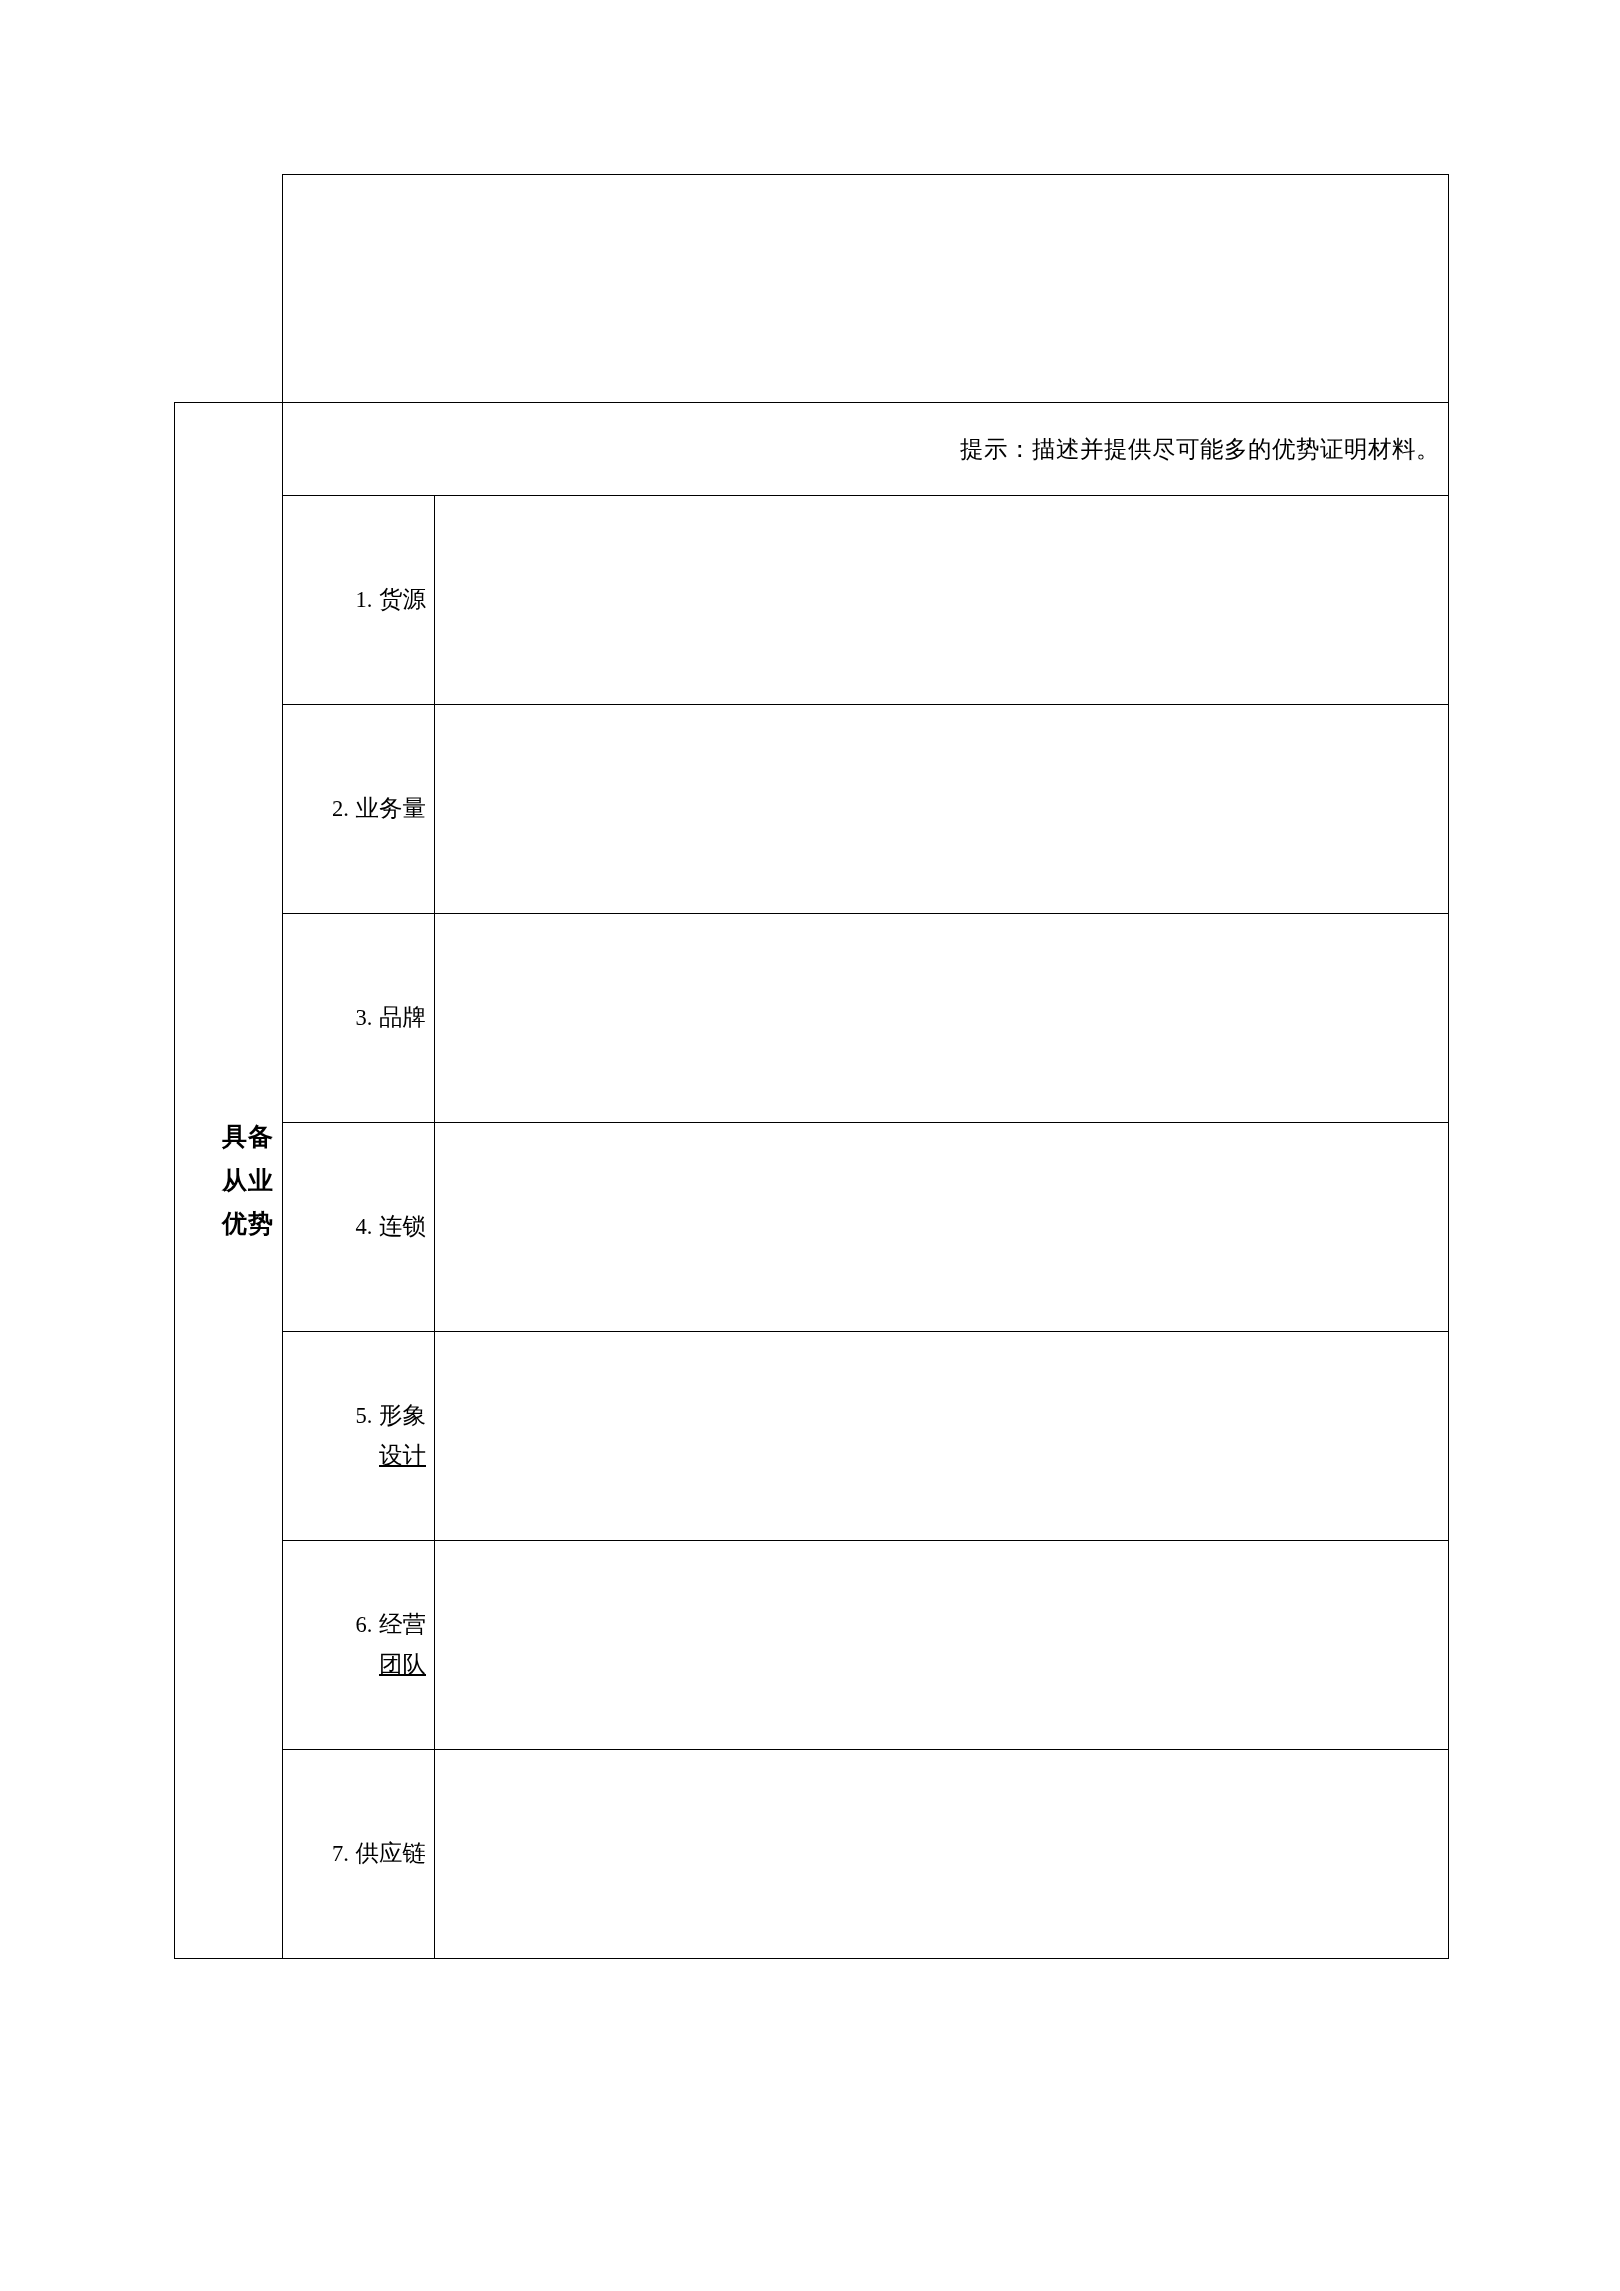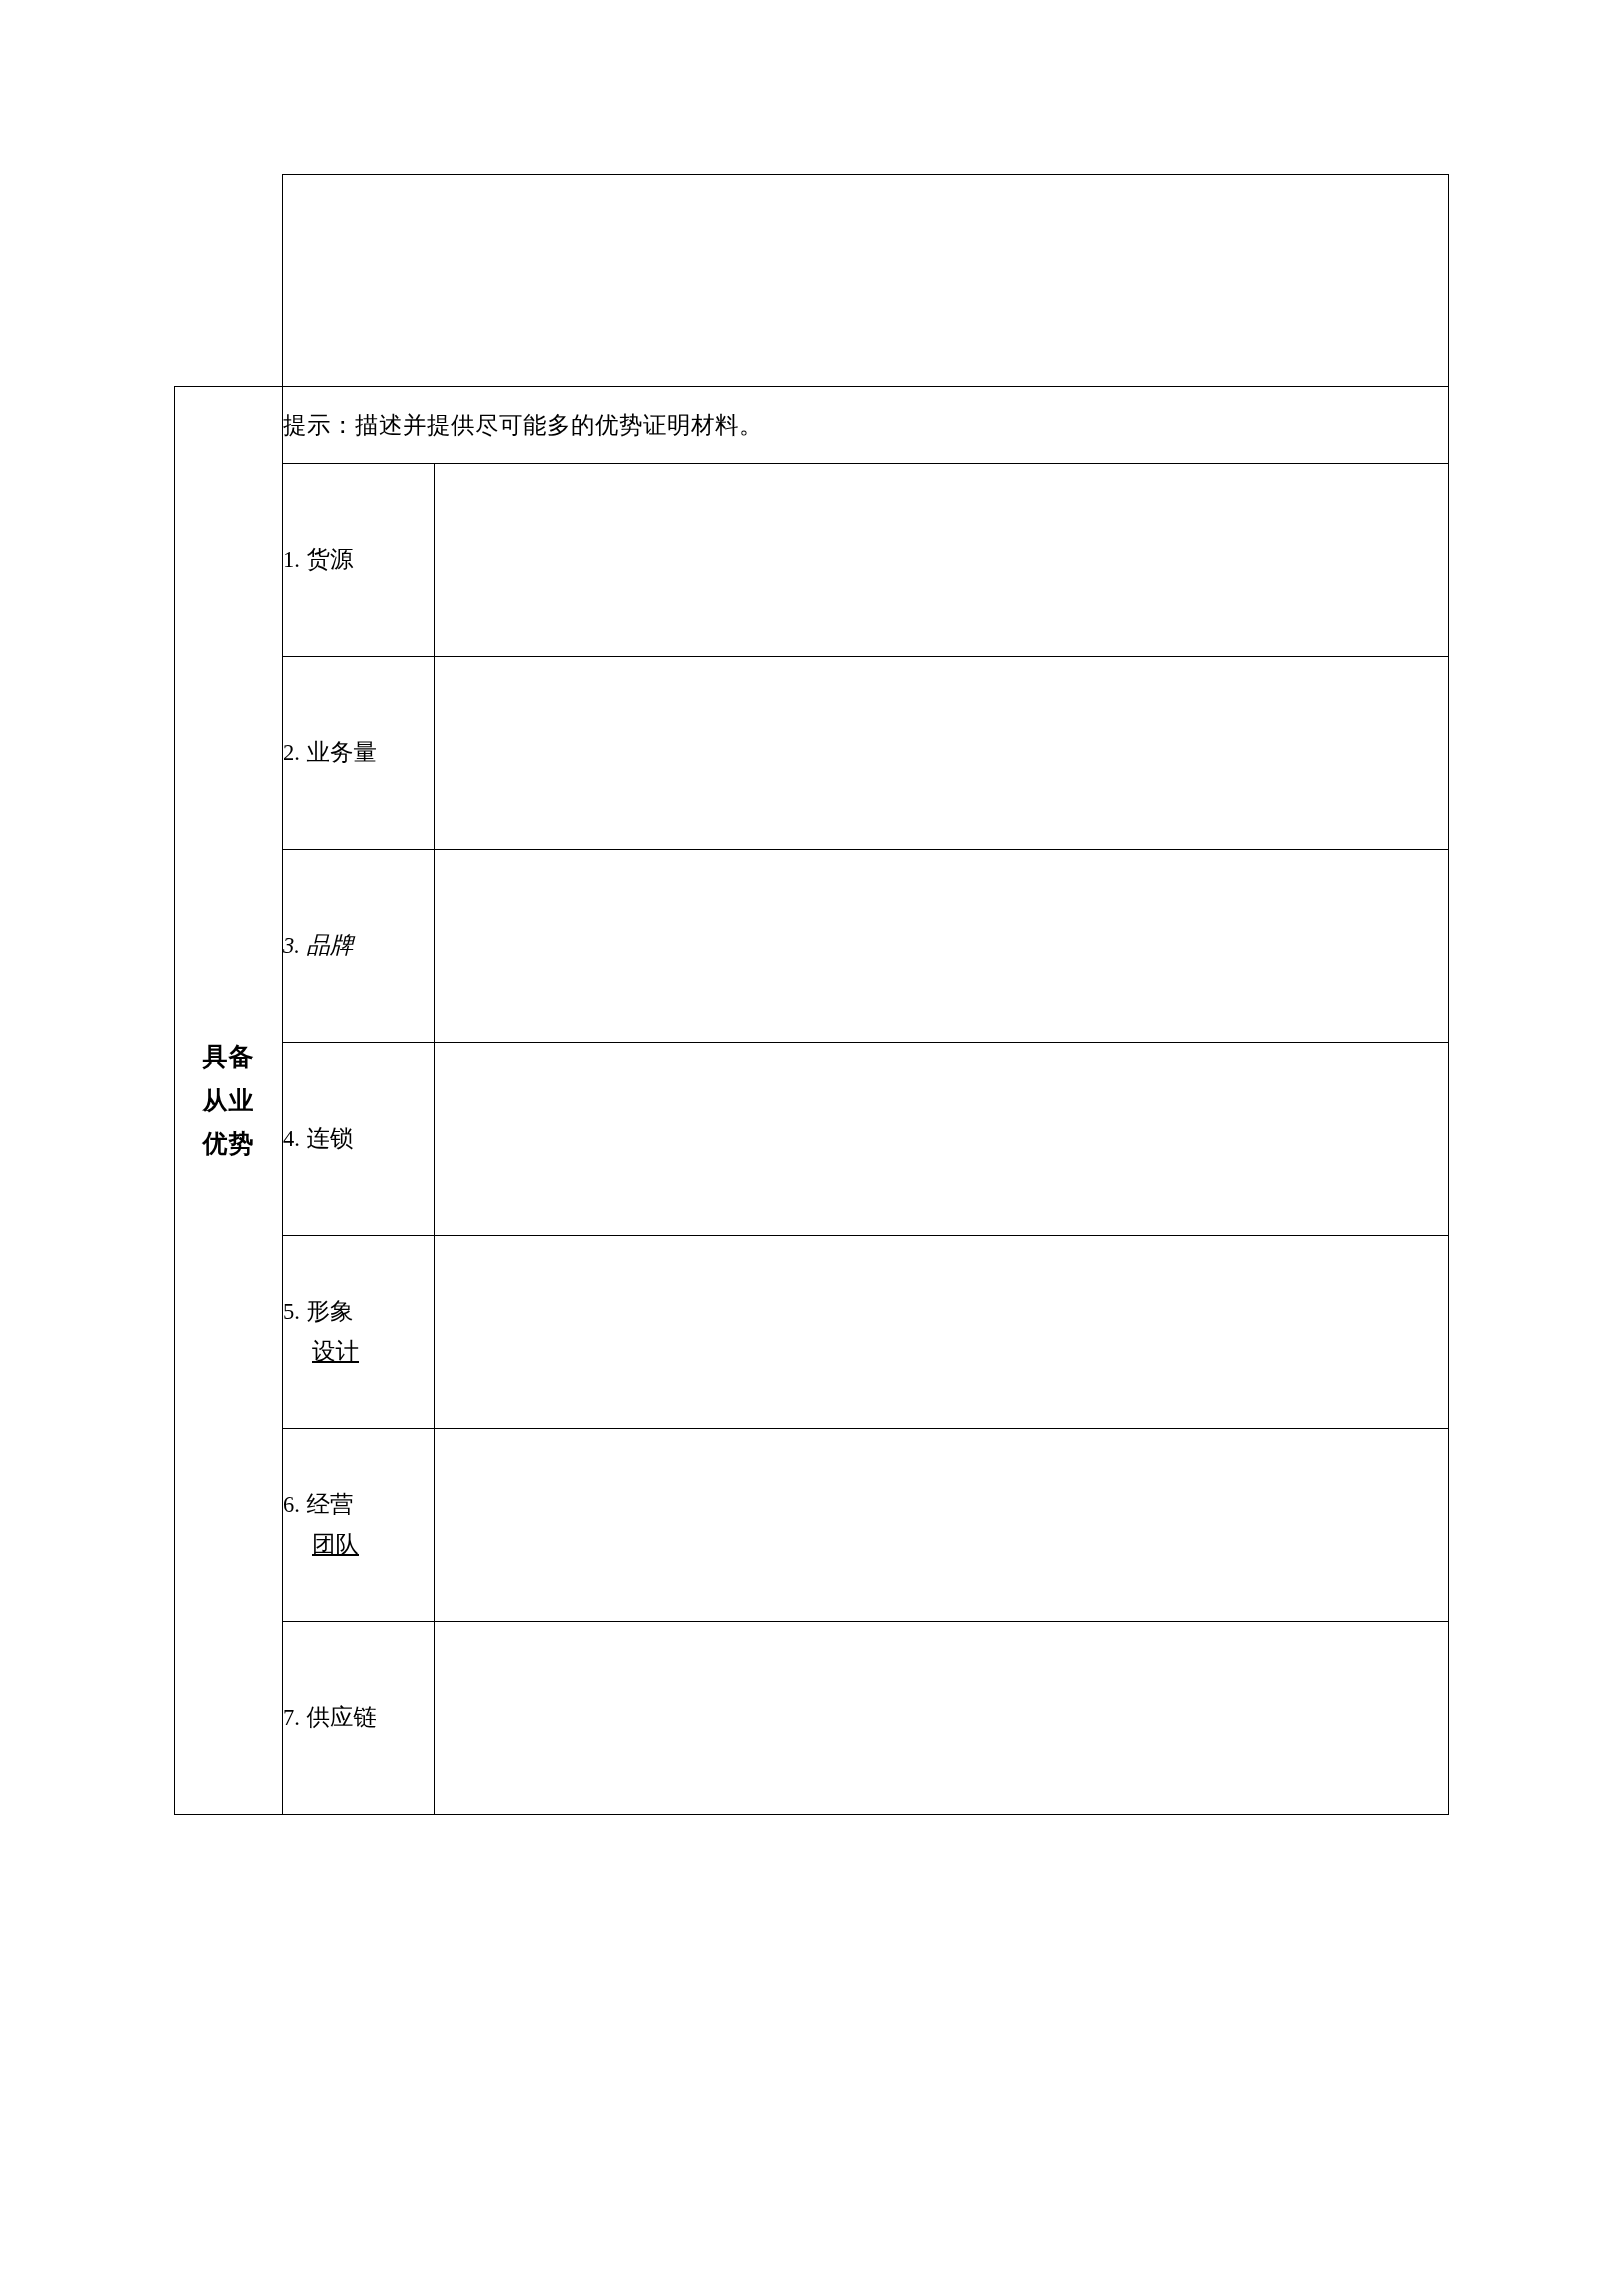--- a/index.html
+++ b/index.html
@@ -30,21 +30,22 @@
     left: 174px;
     top: 174px;
     width: 1274px;
     border-collapse: collapse;
     table-layout: fixed;
   }
 
   .form-table td {
     border: 1px solid #000000;
     vertical-align: middle;
-    padding: 0;
+    padding: 8px;
+    text-align: right;
   }
 
   
   .col-label  { width: 108px; }
   .col-item   { width: 152px; }
   .col-body   { width: 1014px; }
 
   .cell-blank-top {
     height: 211px;
   }
@@ -88,21 +89,21 @@
     padding-left: 29px;
     text-decoration: underline;
   }
 
   .cell-answer {
     height: 100%;
   }
 
   .r1 { height: 192px; }
   .r2 { height: 192px; }
-  .r3 { height: 192px; font-style: italic; }
+  .r3 { height: 192px; }
   .r4 { height: 192px; }
   .r5 { height: 192px; }
   .r6 { height: 192px; }
   .r7 { height: 192px; }
 
   .answer-text {
     display: block;
     min-height: 1px;
     padding: 9.8px 15.7px;
     font-size: 23.5px;

